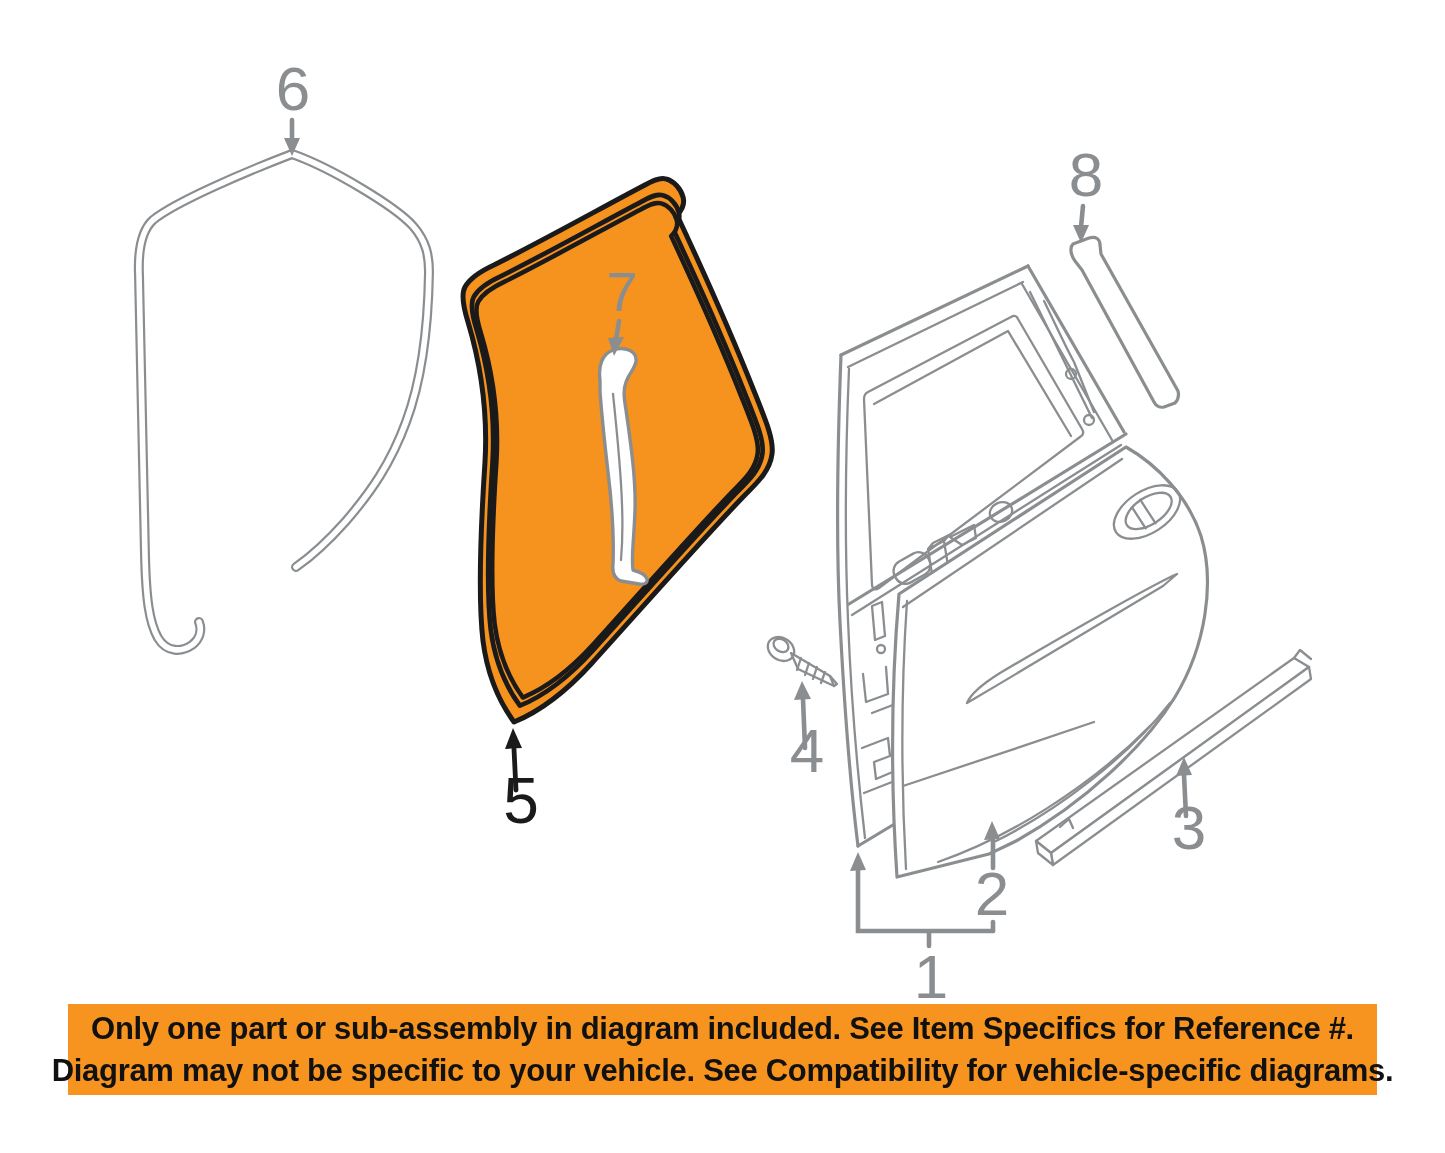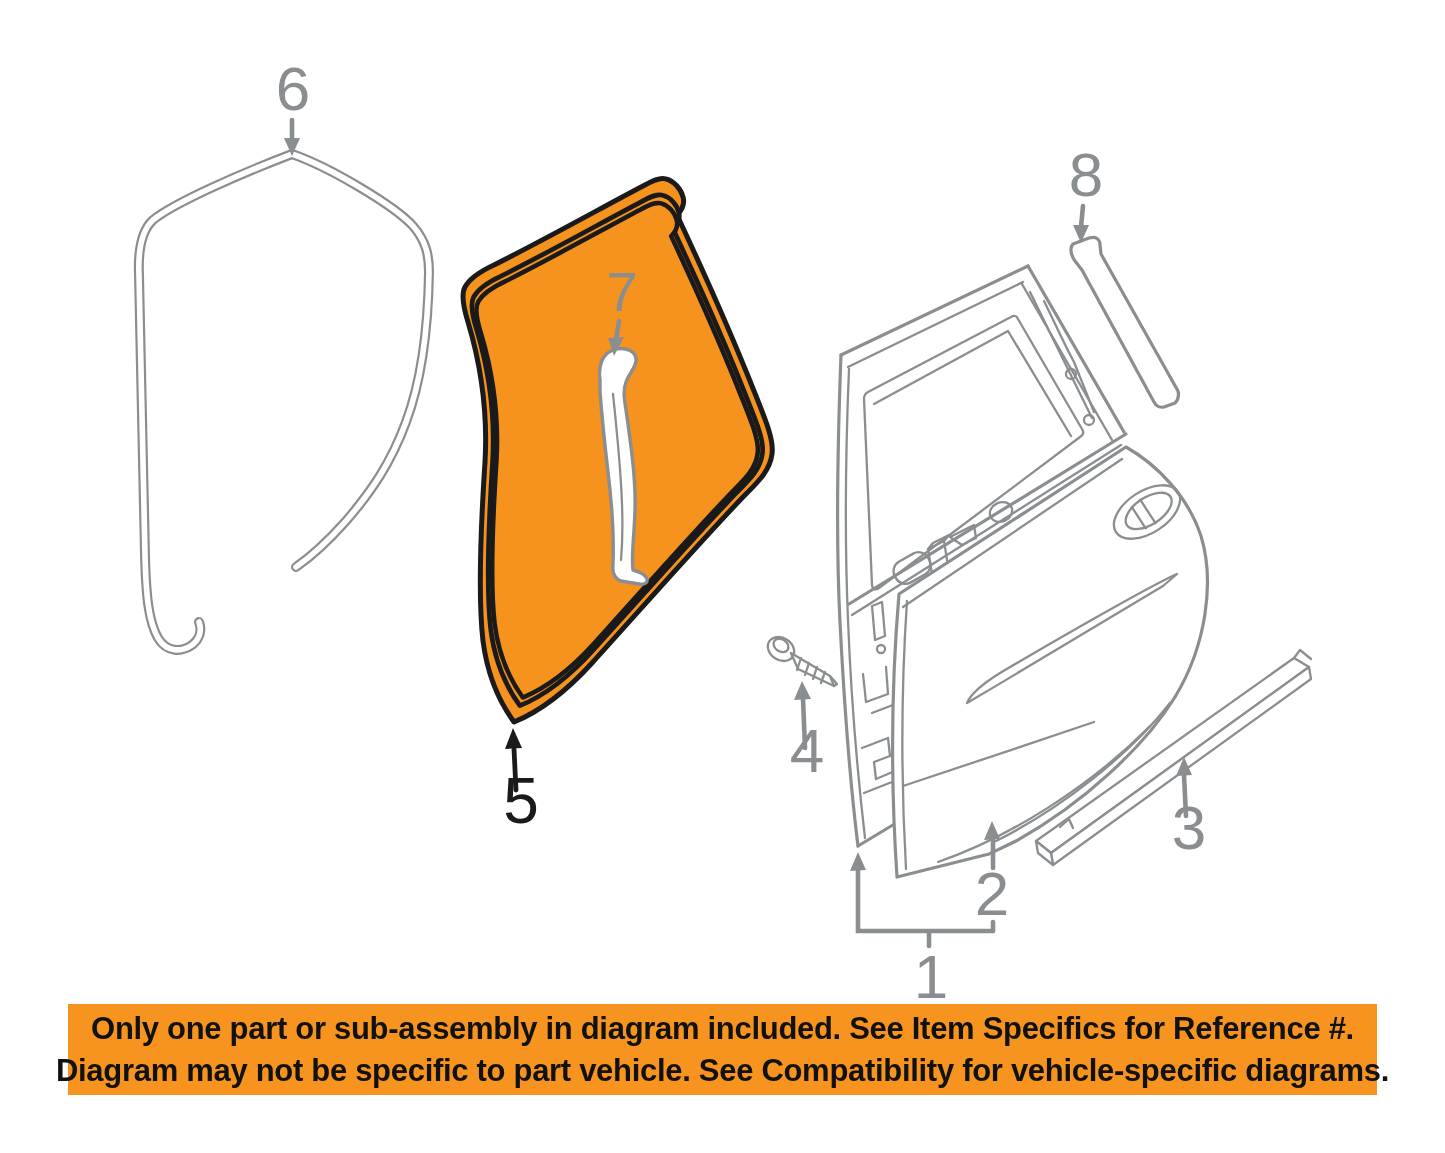--- a/index.html
+++ b/index.html
@@ -165,16 +165,16 @@
     <path class="arr" d="M 993,922 L 993,931"></path>
 
     <path class="arr" d="M 858,869 L 858,931 L 993,931 M 929,931 L 929,946"></path>
     <polygon class="arrh" points="858,852 850,871 866,870"></polygon>
     <text class="lab" x="931" y="998">1</text>
   </g>
 </svg>
 
   <div class="banner">
     <div class="line">Only one part or sub-assembly in diagram included. See Item Specifics for Reference #.</div>
-    <div class="line">Diagram may not be specific to part vehicle. See Compatibility for vehicle-specific diagrams.</div>
+    <div class="line">Diagram may not be specific to your vehicle. See Compatibility for vehicle-specific diagrams.</div>
   </div>
 
 </div>
 
 </body></html>

